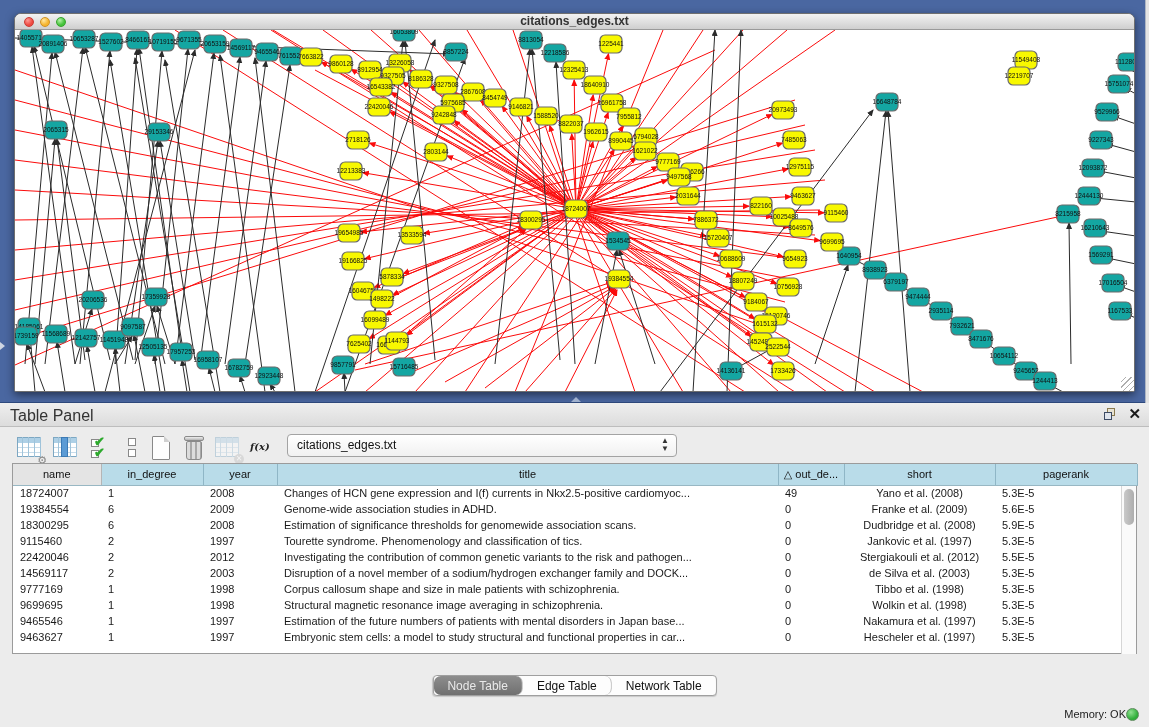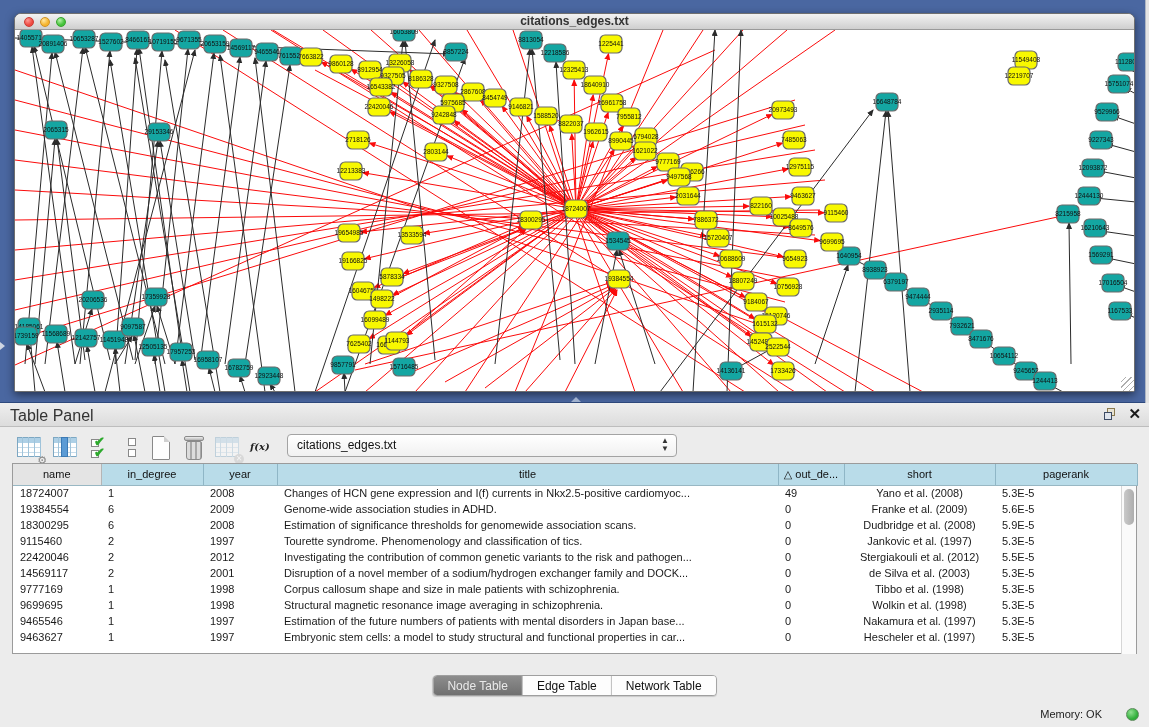--- a/index.html
+++ b/index.html
@@ -67,27 +67,27 @@
      font-size:11px; font-weight:normal; color:#111; text-align:center; overflow:hidden; white-space:nowrap; }
   table.grid th.gray { background:#e4e4e4; border-right:1px solid #b5b5b5; }
   table.grid td { height:16px; font-size:11px; color:#1a1a1a; padding:0 0 0 7px; overflow:hidden; white-space:nowrap; }
   table.grid td.ctr { text-align:center; padding:0; }
   #vscroll { position:absolute; right:0; top:22px; width:15px; height:168px; background:#fafafa; border-left:1px solid #d6d6d6; }
   #vthumb { position:absolute; left:2px; top:3px; width:10px; height:36px; background:linear-gradient(90deg,#c9c9c9,#adadad); border-radius:5px; }
 
   #tabbar { position:absolute; left:0; top:269px; width:1149px; height:30px; }
   #segctl { position:absolute; left:50%; top:3px; transform:translateX(-50%); display:flex; height:21px;
      border:1px solid #9f9f9f; border-radius:4px; overflow:hidden; background:#fdfdfd; box-shadow:0 1px 1px rgba(0,0,0,.15); }
-  .seg { padding:0 14px; font-size:12px; color:#111; line-height:20px; border-right:1px solid #b9b9b9; background:#fdfdfd; }
+  .seg { padding:0 14px; font-size:12px; color:#111; line-height:20px; border-right:1px solid #b9b9b9; background:#fdfdfd;border-radius:7px; }
   .seg:last-child { border-right:none; }
   .seg.sel { background:linear-gradient(#8d8d8d,#707070); color:#e9e9e9; }
 
   #statusbar { position:absolute; left:0; top:299px; width:1149px; height:25px; }
   #memory { position:absolute; right:10px; top:4px; height:16px; display:flex; align-items:center; }
-  #memory .mlabel { font-size:11px; color:#222; margin-right:24px; }
+  #memory .mlabel { font-size:11px; color:#222; margin-right:0; }
   #memory .mdot { width:13px; height:13px; border-radius:50%; background:radial-gradient(circle at 35% 30%, #8fe08f, #2fae39 65%); border:1px solid #5a8a5a; }
 </style>
 </head>
 <body>
 
 <div id="stage">
 
   <div id="desktop">
     <div id="net-window">
       <div id="titlebar">
@@ -904,21 +904,21 @@
               <td>2</td>
               <td>2012</td>
               <td>Investigating the contribution of common genetic variants to the risk and pathogen...</td>
               <td>0</td>
               <td class="ctr">Stergiakouli et al. (2012)</td>
               <td>5.5E-5</td>
             </tr>
             <tr>
               <td>14569117</td>
               <td>2</td>
-              <td>2001</td>
+              <td>2003</td>
               <td>Disruption of a novel member of a sodium/hydrogen exchanger family and DOCK...</td>
               <td>0</td>
               <td class="ctr">de Silva et al. (2003)</td>
               <td>5.3E-5</td>
             </tr>
             <tr>
               <td>9777169</td>
               <td>1</td>
               <td>1998</td>
               <td>Corpus callosum shape and size in male patients with schizophrenia.</td>

